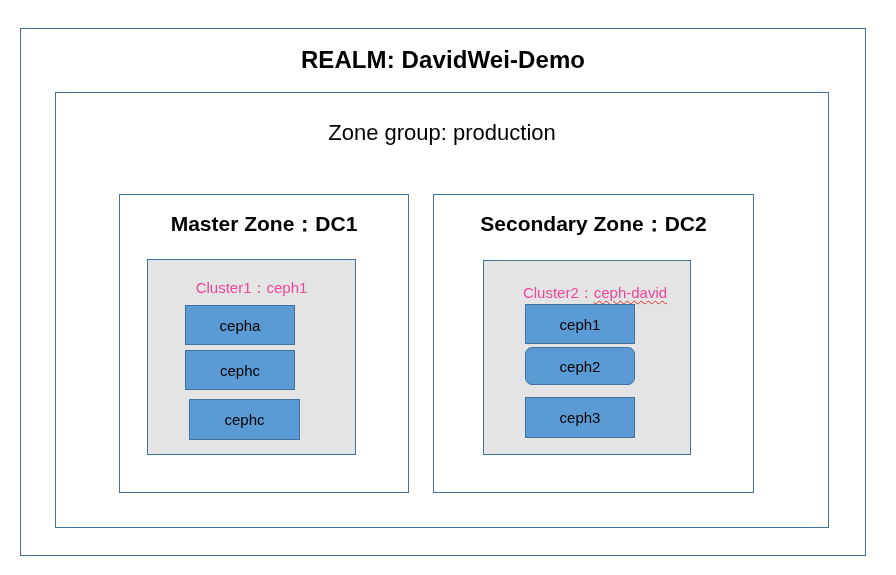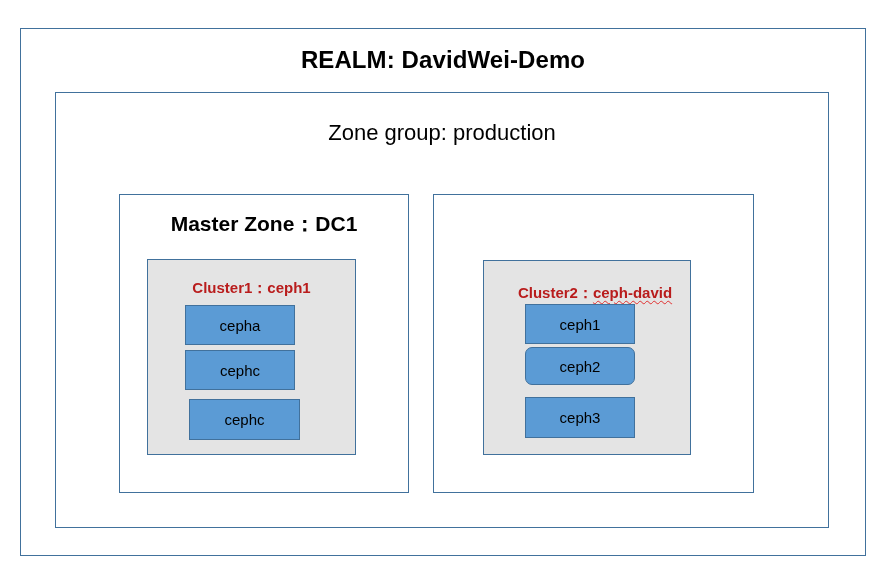--- a/index.html
+++ b/index.html
@@ -121,22 +121,22 @@
   .cluster-panel-2 {
     left: 483px;
     top: 260px;
     width: 208px;
     height: 195px;
   }
 
   .cluster-label {
     position: absolute;
     font-size: 15px;
-    font-weight: bold;
-    color: #b91c1c;
+    font-weight: normal;
+    color: #ec4899;
     white-space: nowrap;
     text-align: center;
   }
   .cluster-label-1 {
     left: 147px;
     top: 279px;
     width: 209px;
   }
   .cluster-label-2 {
     left: 483px;
@@ -193,20 +193,21 @@
   <div class="zone-title zone-title-master">Master Zone：DC1</div>
 
   <div class="cluster-panel cluster-panel-1"></div>
   <div class="cluster-label cluster-label-1"><span>Cluster1：</span><span>ceph1</span></div>
 
   <div class="node-box node-cepha">cepha</div>
   <div class="node-box node-cephb">cephc</div>
   <div class="node-box node-cephc">cephc</div>
 
   <div class="box zone-box-secondary"></div>
+  <div class="zone-title zone-title-secondary">Secondary Zone：DC2</div>
 
   <div class="cluster-panel cluster-panel-2"></div>
   <div class="cluster-label cluster-label-2"><span>Cluster2：</span><span class="misspelled">ceph-david</span></div>
 
   <div class="node-box node-ceph1">ceph1</div>
   <div class="node-box node-ceph2">ceph2</div>
   <div class="node-box node-ceph3">ceph3</div>
 
 </div>
 

